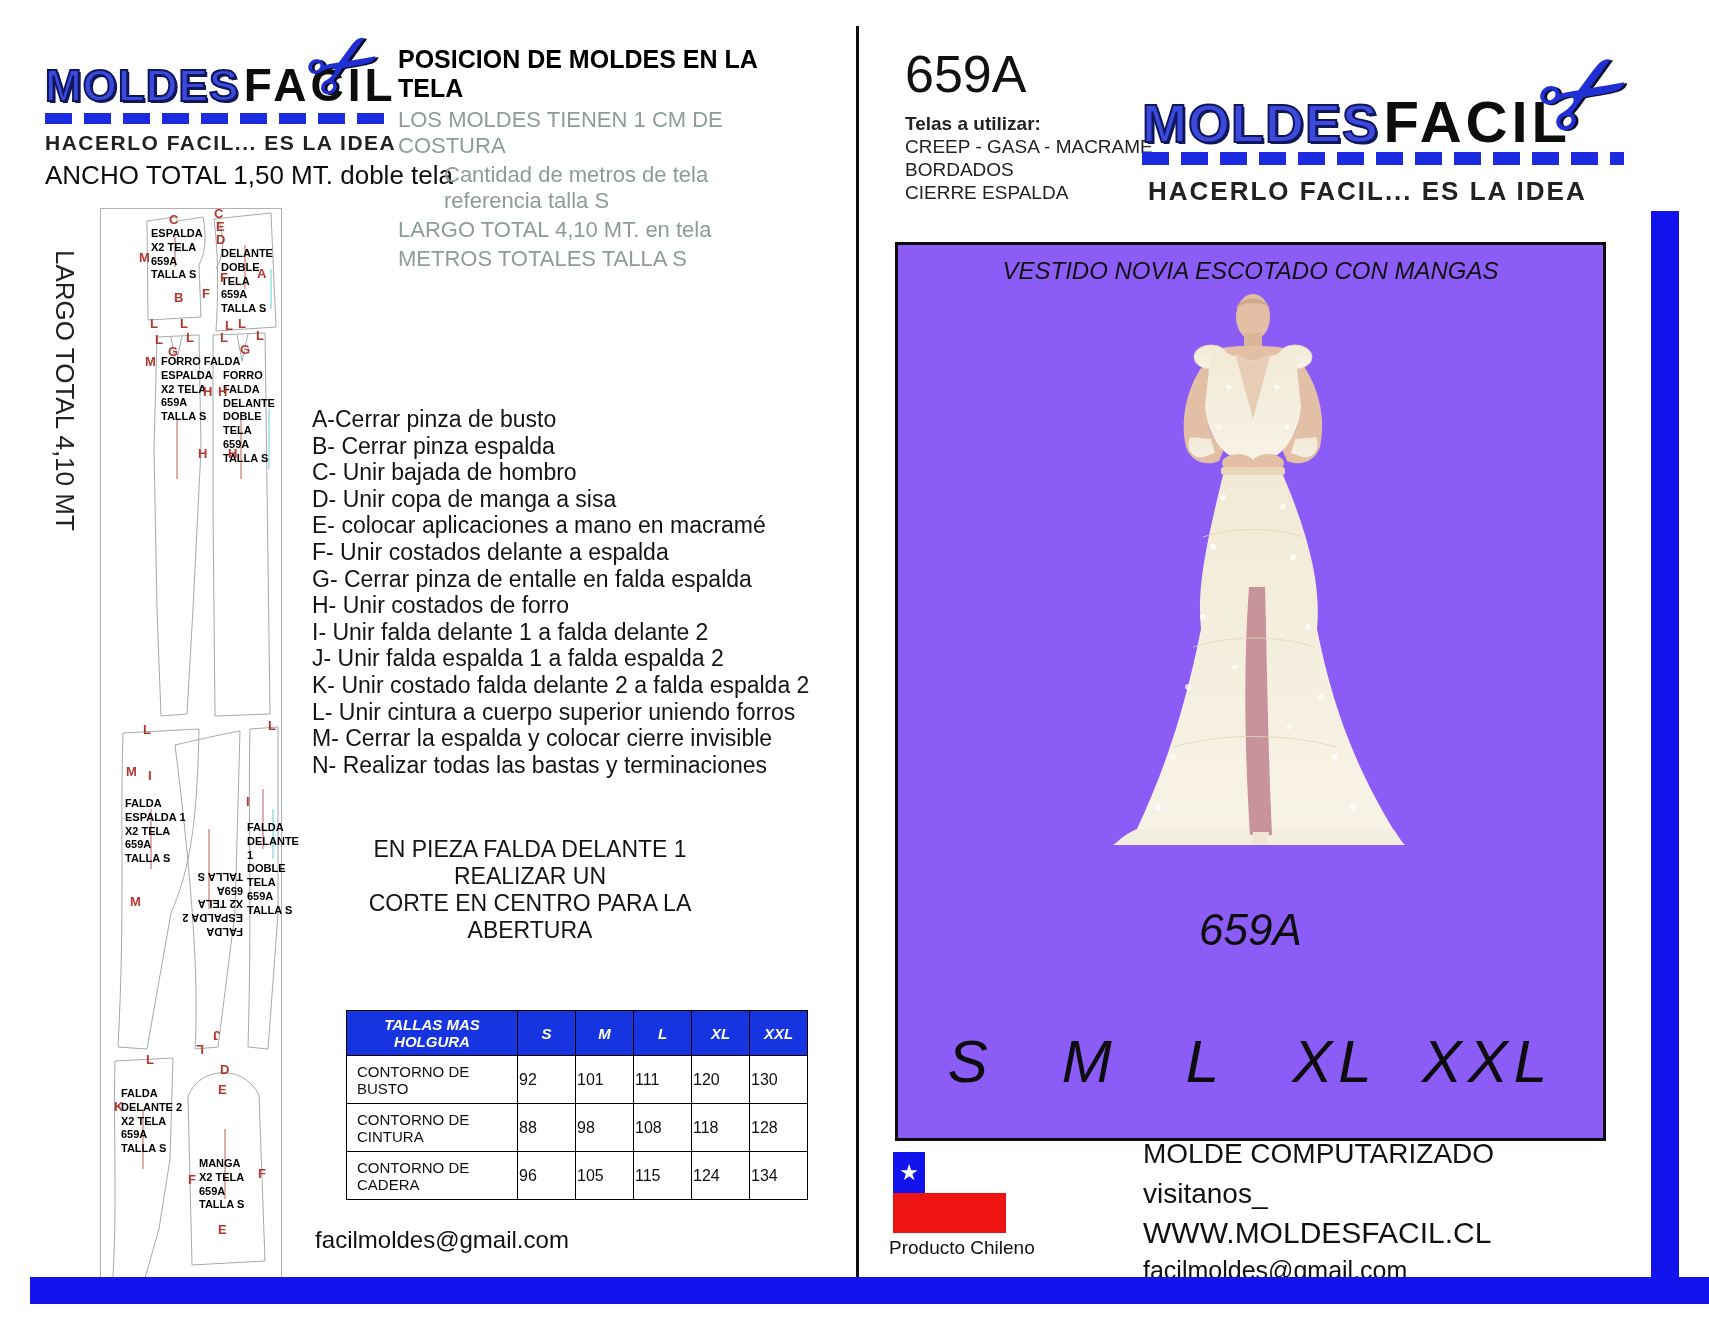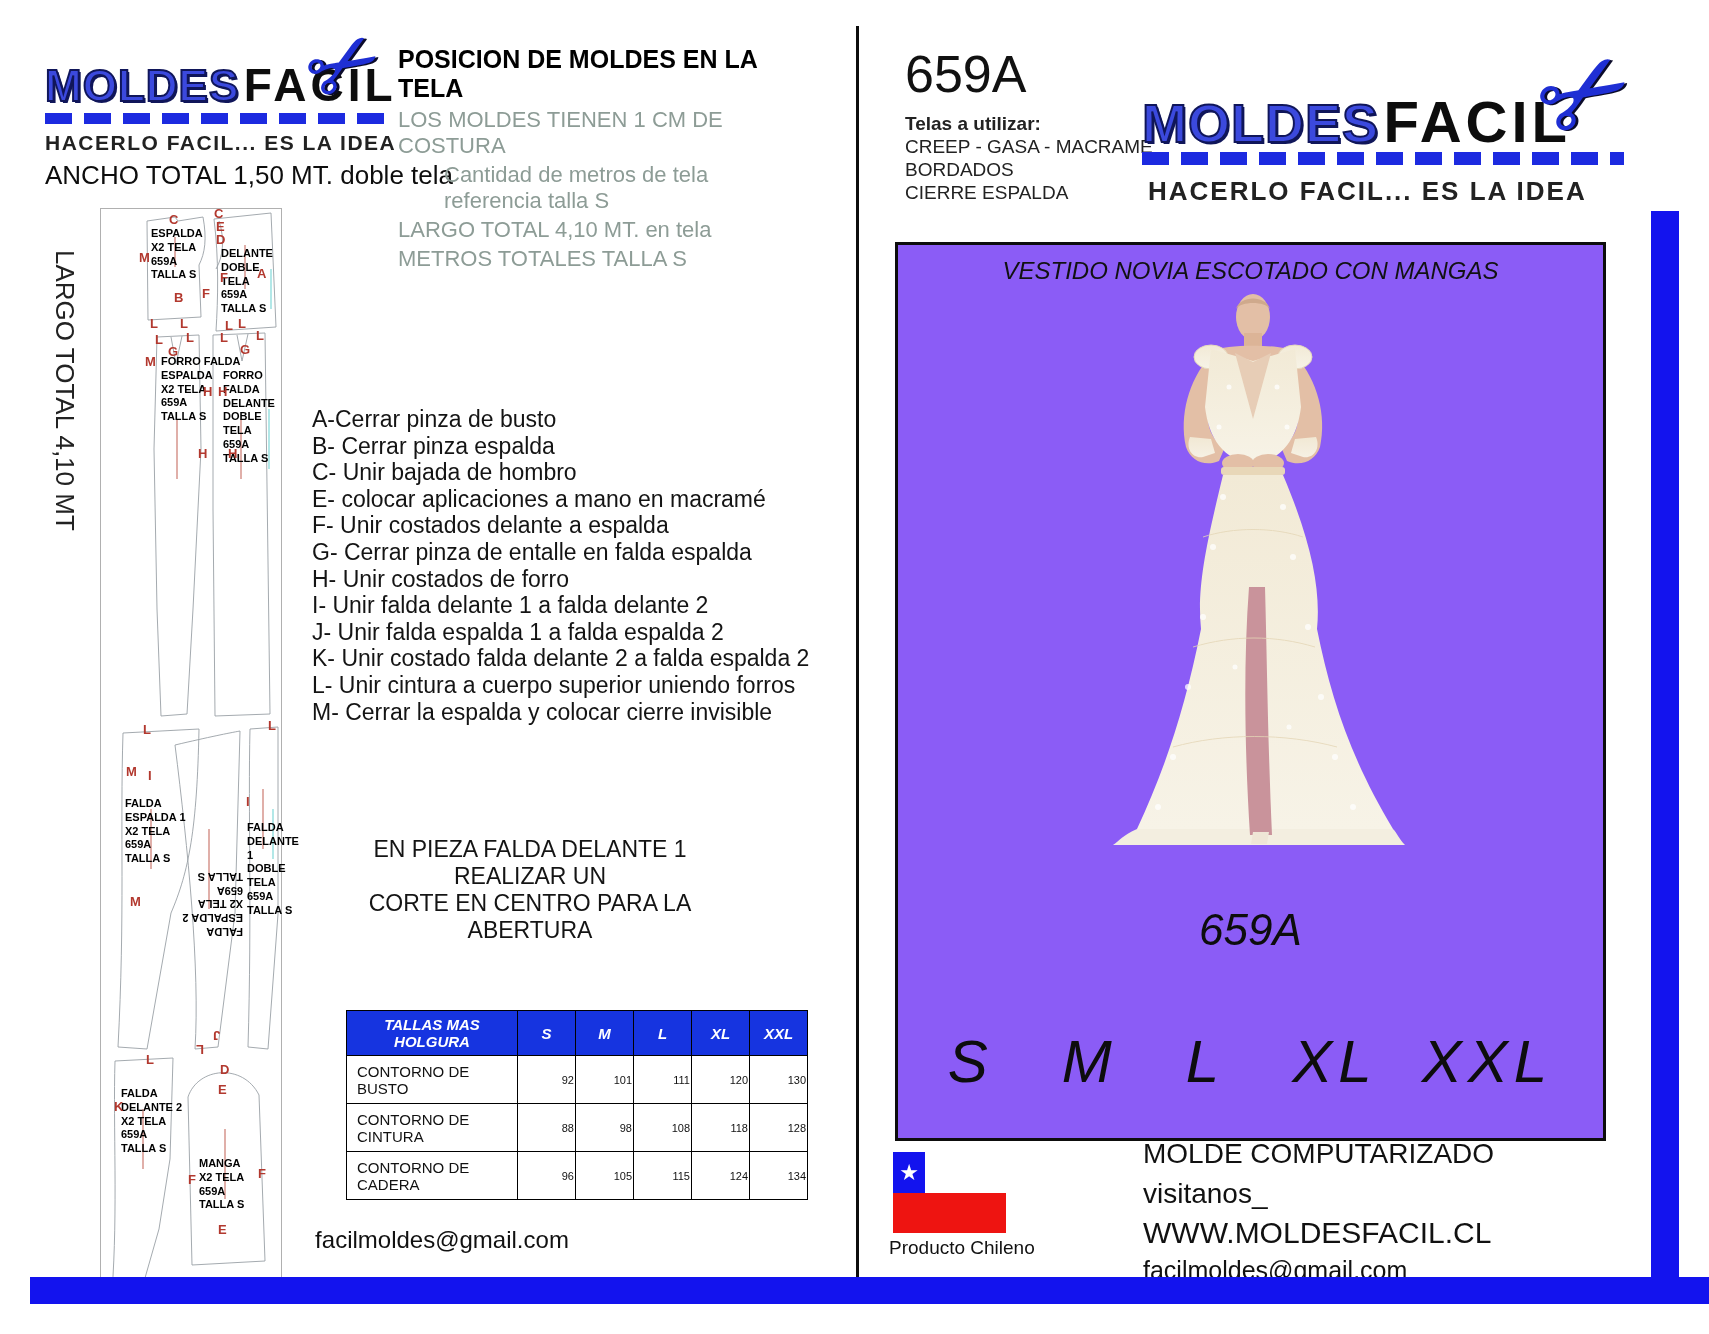--- a/index.html
+++ b/index.html
@@ -32,21 +32,21 @@
   .cyan{stroke:#7fd8d8;stroke-width:1.2;}
 
   
   .instr{font-size:23px;line-height:26.6px;color:#141414;}
 
   
   #size-table{position:absolute;left:337px;top:1010px;border-collapse:collapse;margin-left:9px;}
   #size-table th,#size-table td{border:1px solid #000;}
   #size-table th{background:#1634e0;color:#fff;font-style:italic;font-weight:bold;
                  font-size:15px;height:42px;}
-  #size-table td{font-size:11px;height:45px;text-align:right;}
+  #size-table td{font-size:16px;height:45px;text-align:left;}
   #size-table td.lbl{text-align:left;padding-left:10px;font-size:15px;}
   .c0{width:168px;} .cv{width:55px;}
 
   
   #dress-box{position:absolute;left:895px;top:242px;width:705px;height:893px;
              border:3px solid #0d0d0d;background:#8b5cf6;font-style:italic;}
   .big{color:#0d0d0d;text-align:center;}
   .bar{position:absolute;background:#1313ee;}
   .flag-blue{position:absolute;background:#1313ee;color:#fff;text-align:center;}
   .flag-red{position:absolute;background:#ee1411;}
@@ -185,29 +185,31 @@
     <span class="pm" style="left:117px;top:874px;">E</span>
     <span class="pm" style="left:87px;top:964px;">F</span>
     <span class="pm" style="left:157px;top:958px;">F</span>
     <span class="pm" style="left:117px;top:1014px;">E</span>
   </div>
 
   <div style="position:absolute;left:312px;top:406px;">
     <div class="instr">A-Cerrar pinza de busto</div>
     <div class="instr">B- Cerrar pinza espalda</div>
     <div class="instr">C- Unir bajada de hombro</div>
+    <div class="instr">D- Unir copa de manga a sisa</div>
     <div class="instr">E- colocar aplicaciones a mano en macramé</div>
     <div class="instr">F- Unir costados delante a espalda</div>
     <div class="instr">G- Cerrar pinza de entalle en falda espalda</div>
     <div class="instr">H- Unir costados de forro</div>
     <div class="instr">I- Unir falda delante 1 a falda delante 2</div>
     <div class="instr">J- Unir falda espalda 1 a falda espalda 2</div>
     <div class="instr">K- Unir costado falda delante 2 a falda espalda 2</div>
     <div class="instr">L- Unir cintura a cuerpo superior uniendo forros</div>
     <div class="instr">M- Cerrar la espalda y colocar cierre invisible</div>
+    <div class="instr">N- Realizar todas las bastas y terminaciones</div>
   </div>
 
   <div style="position:absolute;left:330px;top:836px;width:400px;font-size:23px;text-align:center;white-space:pre-line;color:#141414;">EN PIEZA FALDA DELANTE 1 REALIZAR UN
 CORTE EN CENTRO PARA LA ABERTURA</div>
 
   <table id="size-table">
     <tbody>
         <tr>
       <th class="c0">TALLAS MAS HOLGURA</th>
       <th class="cv">S</th>

